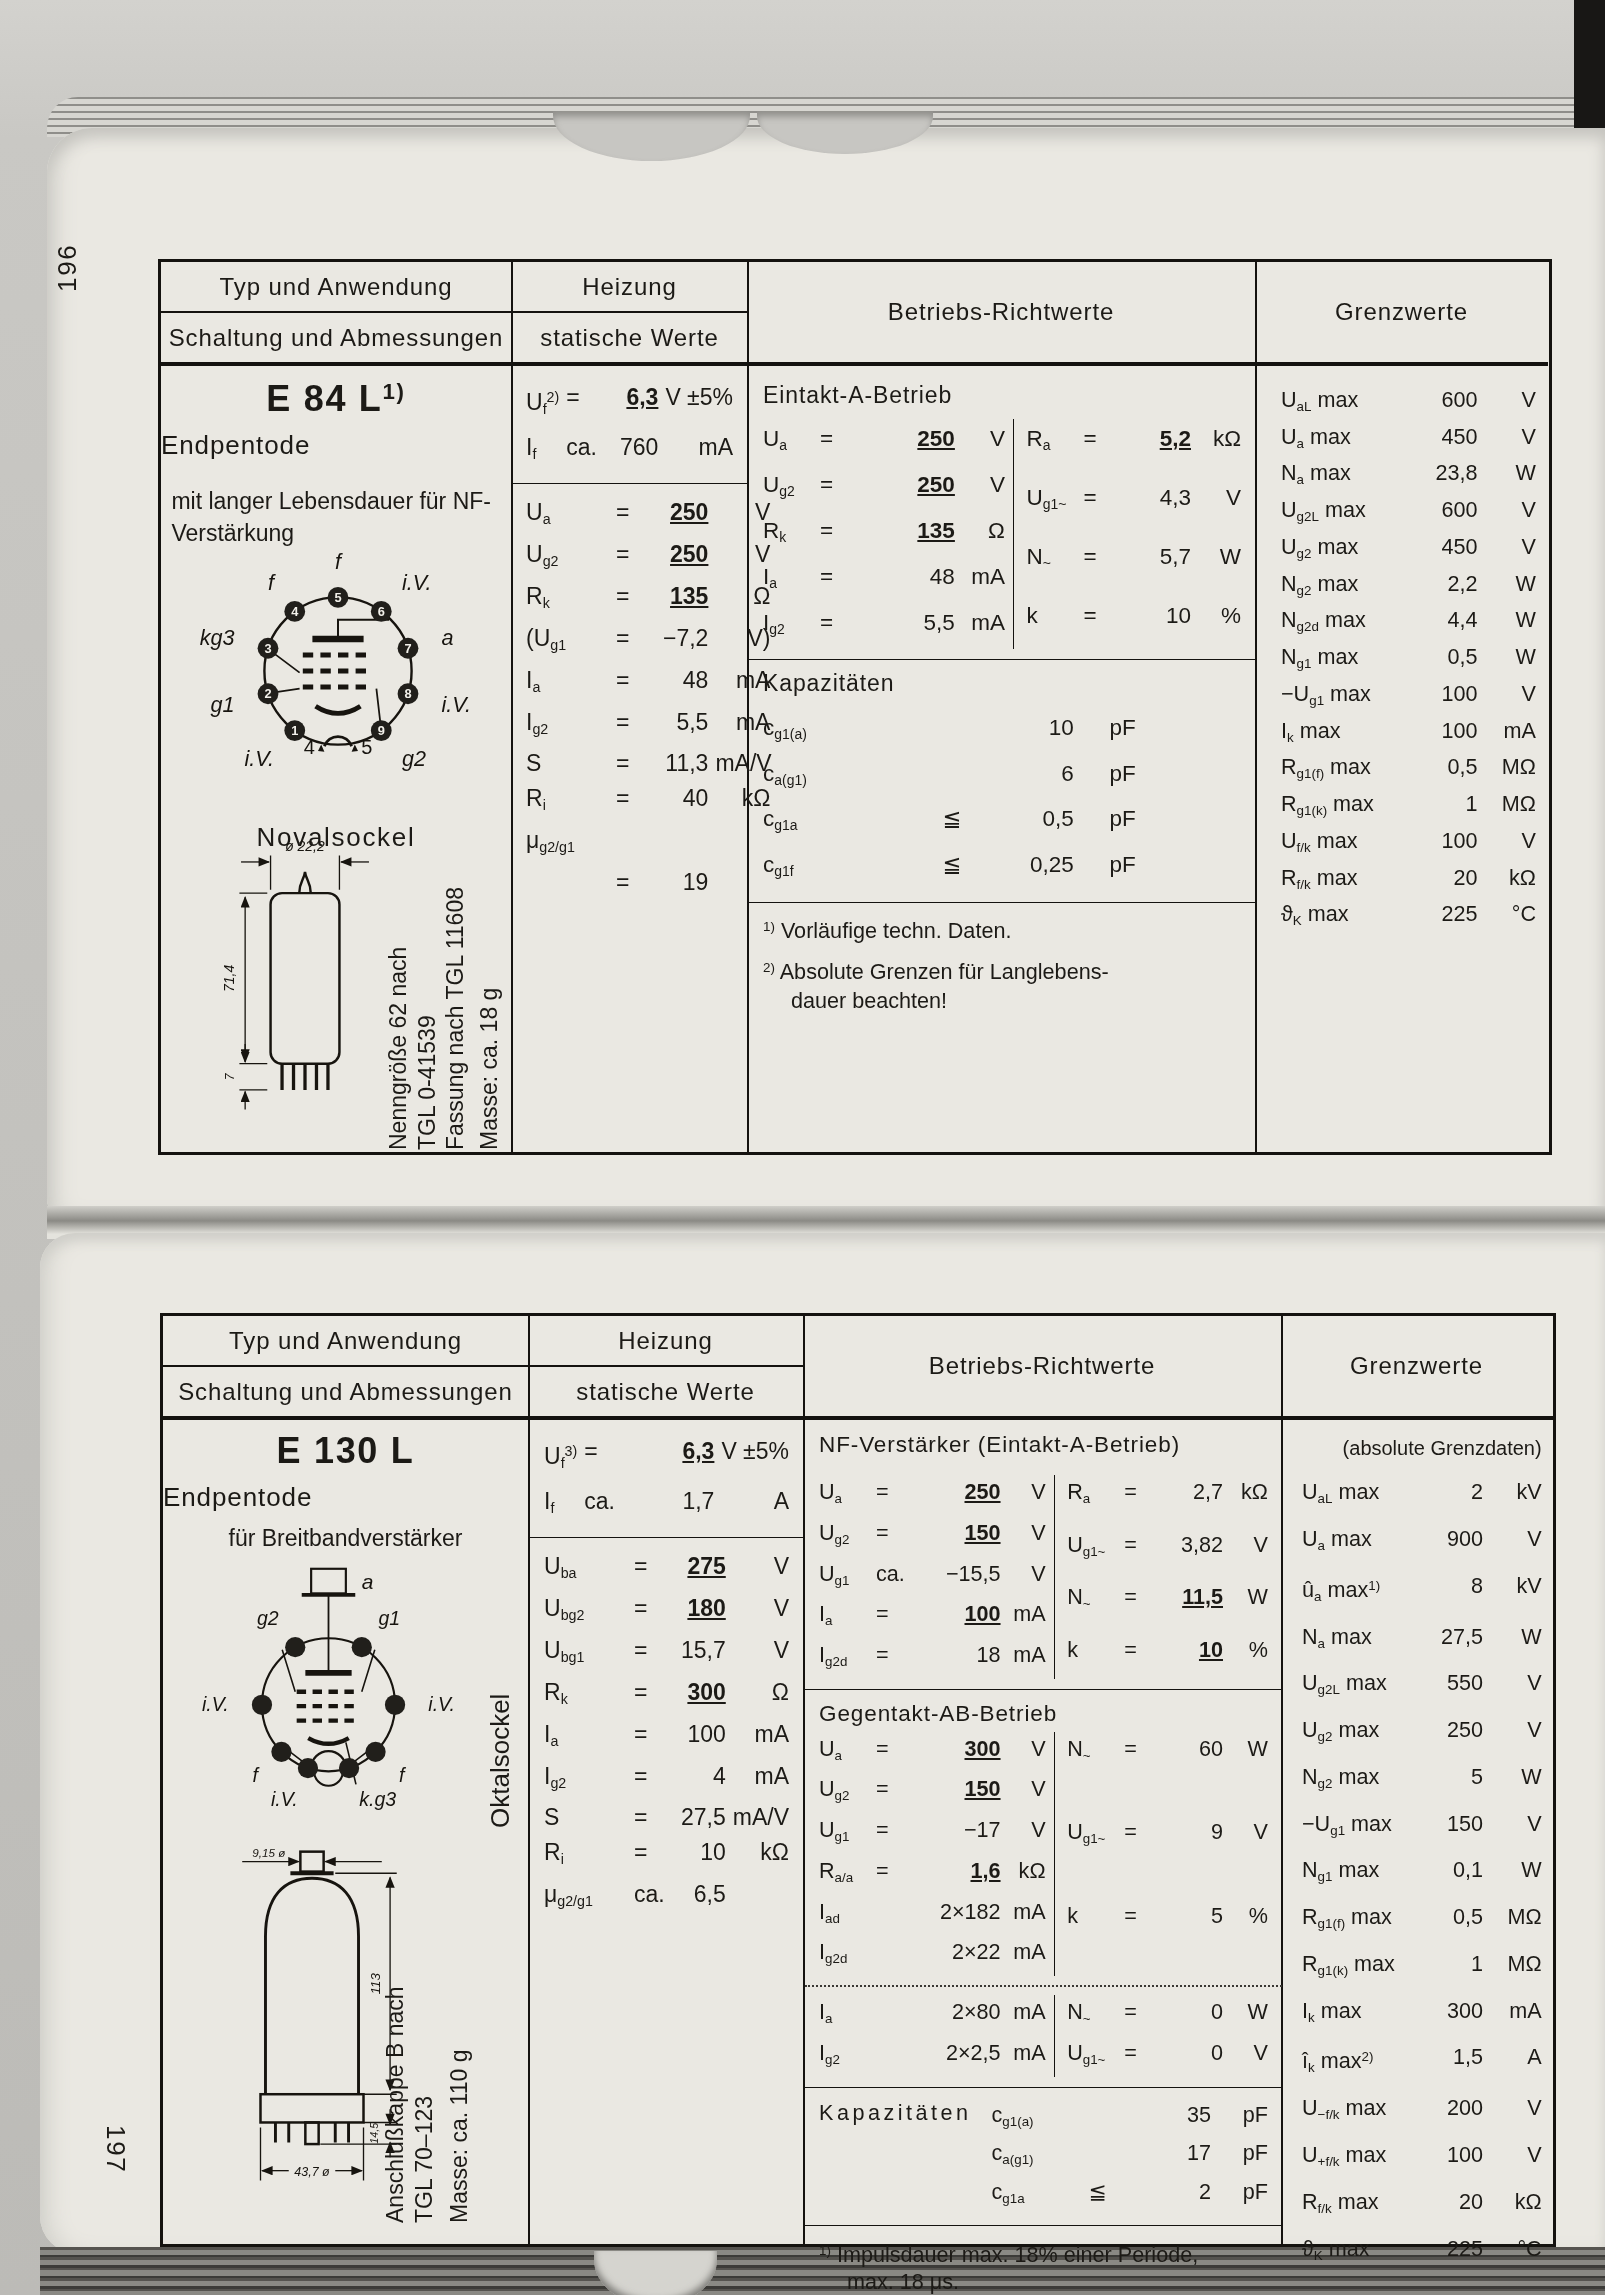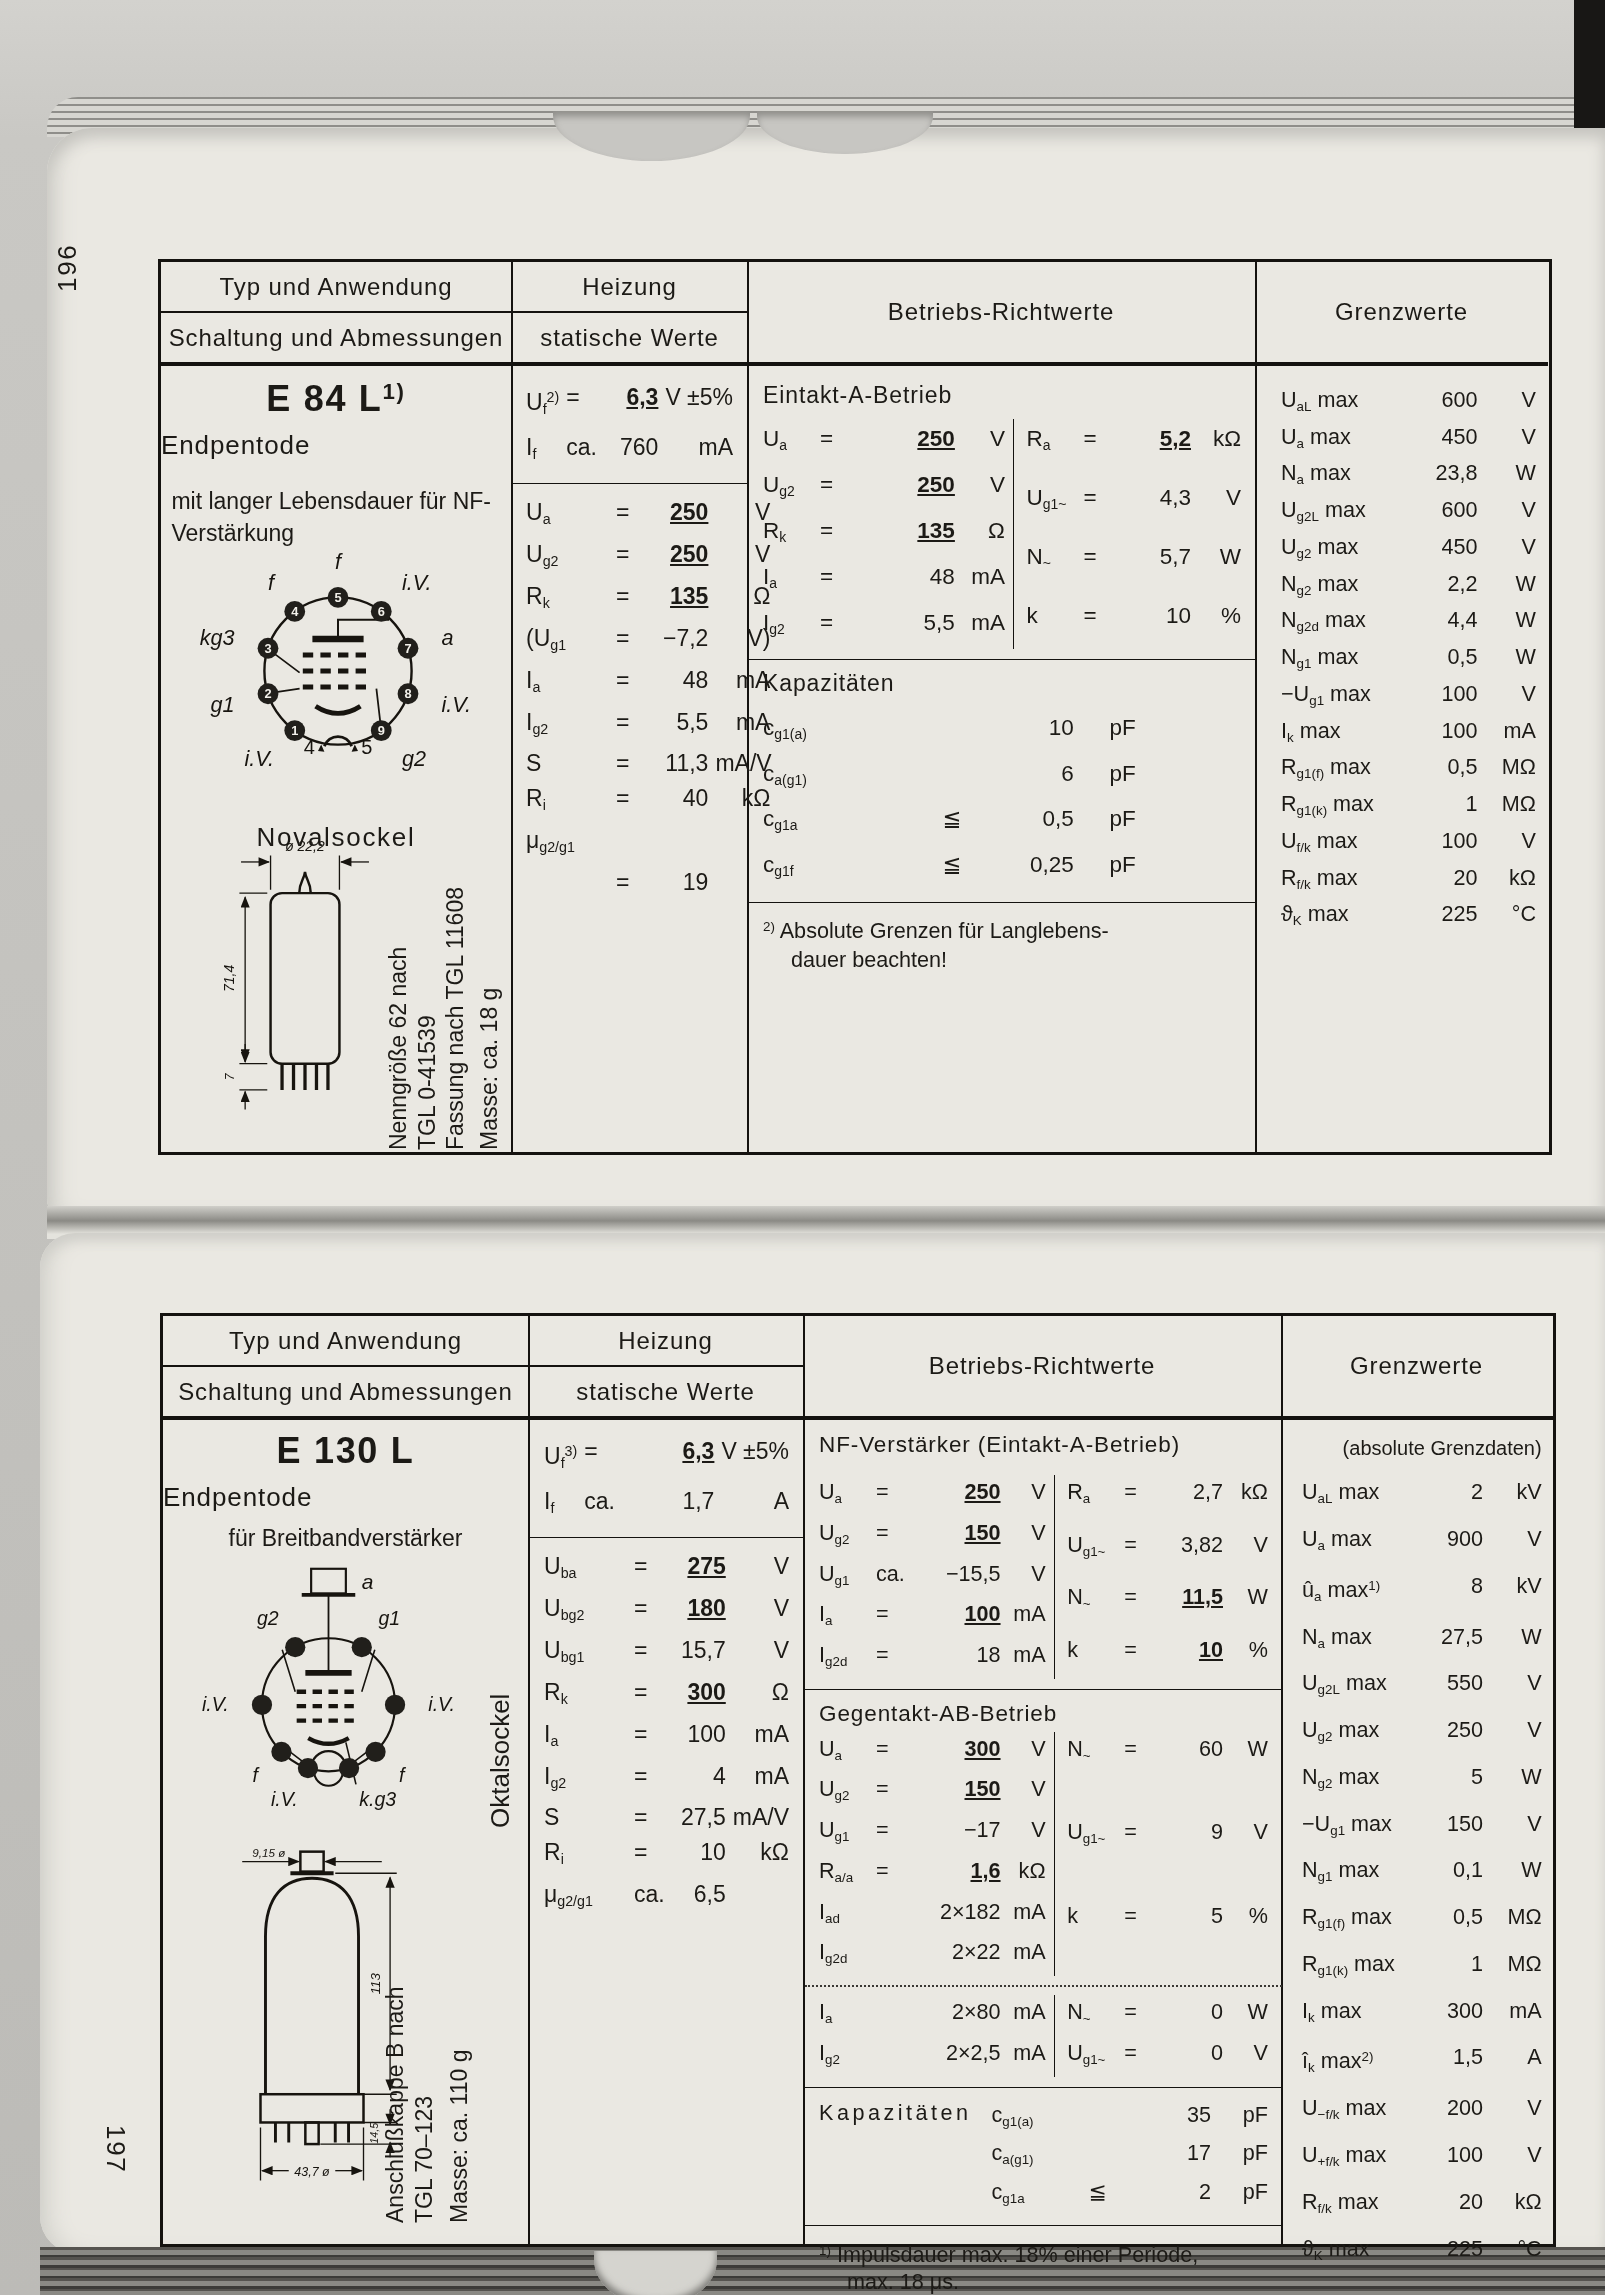--- a/index.html
+++ b/index.html
@@ -295,20 +295,21 @@
           <span class="cell c-e">≦</span>
           <span class="cell c-v">0,5</span>
           <span class="cell c-u">pF</span>
           <span class="cell c-l">c<sub>g1f</sub></span>
           <span class="cell c-e">≦</span>
           <span class="cell c-v">0,25</span>
           <span class="cell c-u">pF</span>
         </div>
       <hr class="rule">
       <div class="notes">
+          <div class="note"><sup>1)</sup> <span class="nt">Vorläufige techn. Daten.</span></div>
           <div class="note"><sup>2)</sup> <span class="nt">Absolute Grenzen für Langlebens-
 dauer beachten!</span></div>
         </div>
     </div>
 
     <div class="colpad" style="left:1096px;top:104px;width:291px;height:786px;padding:19px 12px 0 24px;">
       <div class="grid3 lim84">
           <span class="cell c-l">U<sub>aL</sub> max</span>
           <span class="cell c-v">600</span>
           <span class="cell c-u">V</span>

